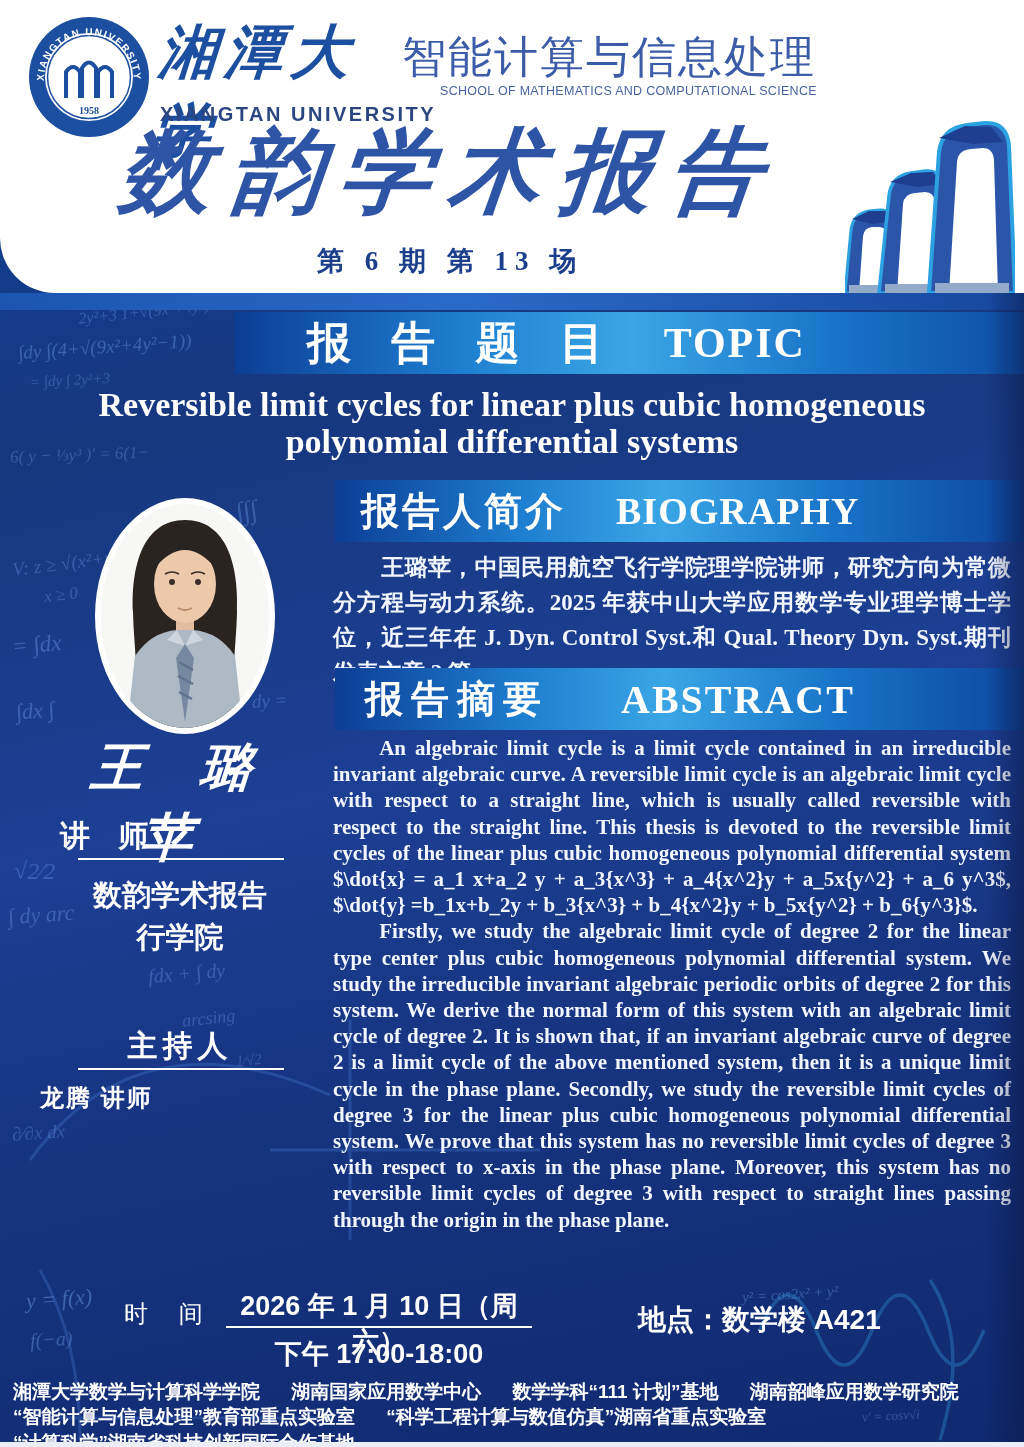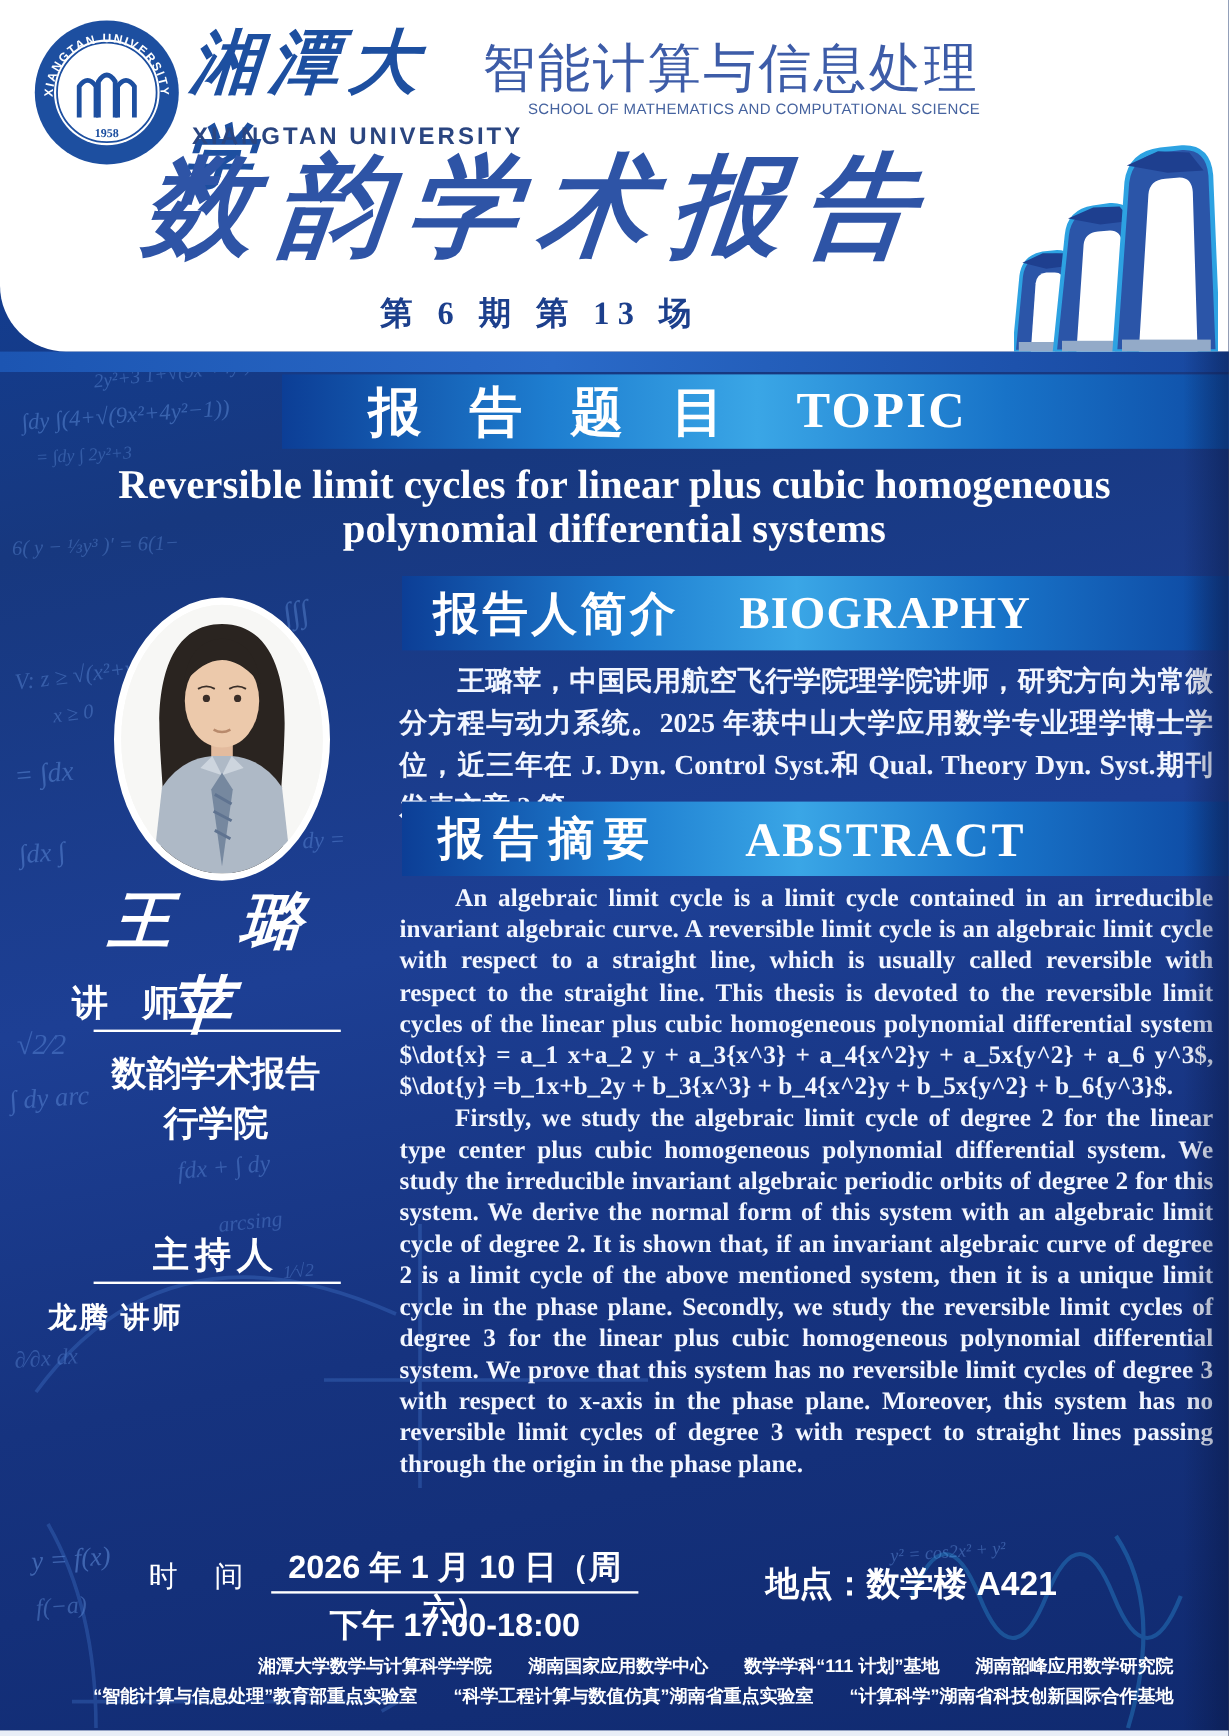--- a/index.html
+++ b/index.html
@@ -72,21 +72,21 @@
     font-size:30px;font-weight:bold;letter-spacing:5px;}
   .sep-host{left:78px;top:1068px;width:206px;}
   .host-name{position:absolute;left:40px;top:1082px;width:280px;z-index:1;color:#fff;
     font-size:24px;font-weight:bold;letter-spacing:2px;}
   
   .time-label{position:absolute;left:124px;top:1298px;z-index:1;color:#fff;font-size:24px;font-weight:normal;letter-spacing:12px;}
   .date-line{position:absolute;left:226px;top:1288px;width:306px;z-index:1;text-align:center;color:#fff;font-size:27px;font-weight:bold;}
   .sep-time{left:226px;top:1326px;width:306px;z-index:1;}
   .time-line{position:absolute;left:226px;top:1336px;width:306px;z-index:1;text-align:center;color:#fff;font-size:27px;font-weight:bold;}
   .location{position:absolute;left:638px;top:1301px;z-index:1;color:#fff;font-size:28px;font-weight:bold;}
-  .footer-row{position:absolute;left:0;width:991px;z-index:1;text-align:right;color:#fff;font-size:15px;font-weight:bold;}
+  .footer-row{position:absolute;left:0;width:991px;z-index:1;text-align:left;color:#fff;font-size:19px;font-weight:bold;}
   .footer-row span{margin:0 13px;white-space:nowrap;}
   .footer-1{top:1379px;}
   .footer-2{top:1404px;}
 </style>
 </head>
 <body>
 
 <div class="poster">
 
   <div class="scribble-layer" id="scribble-layer">

